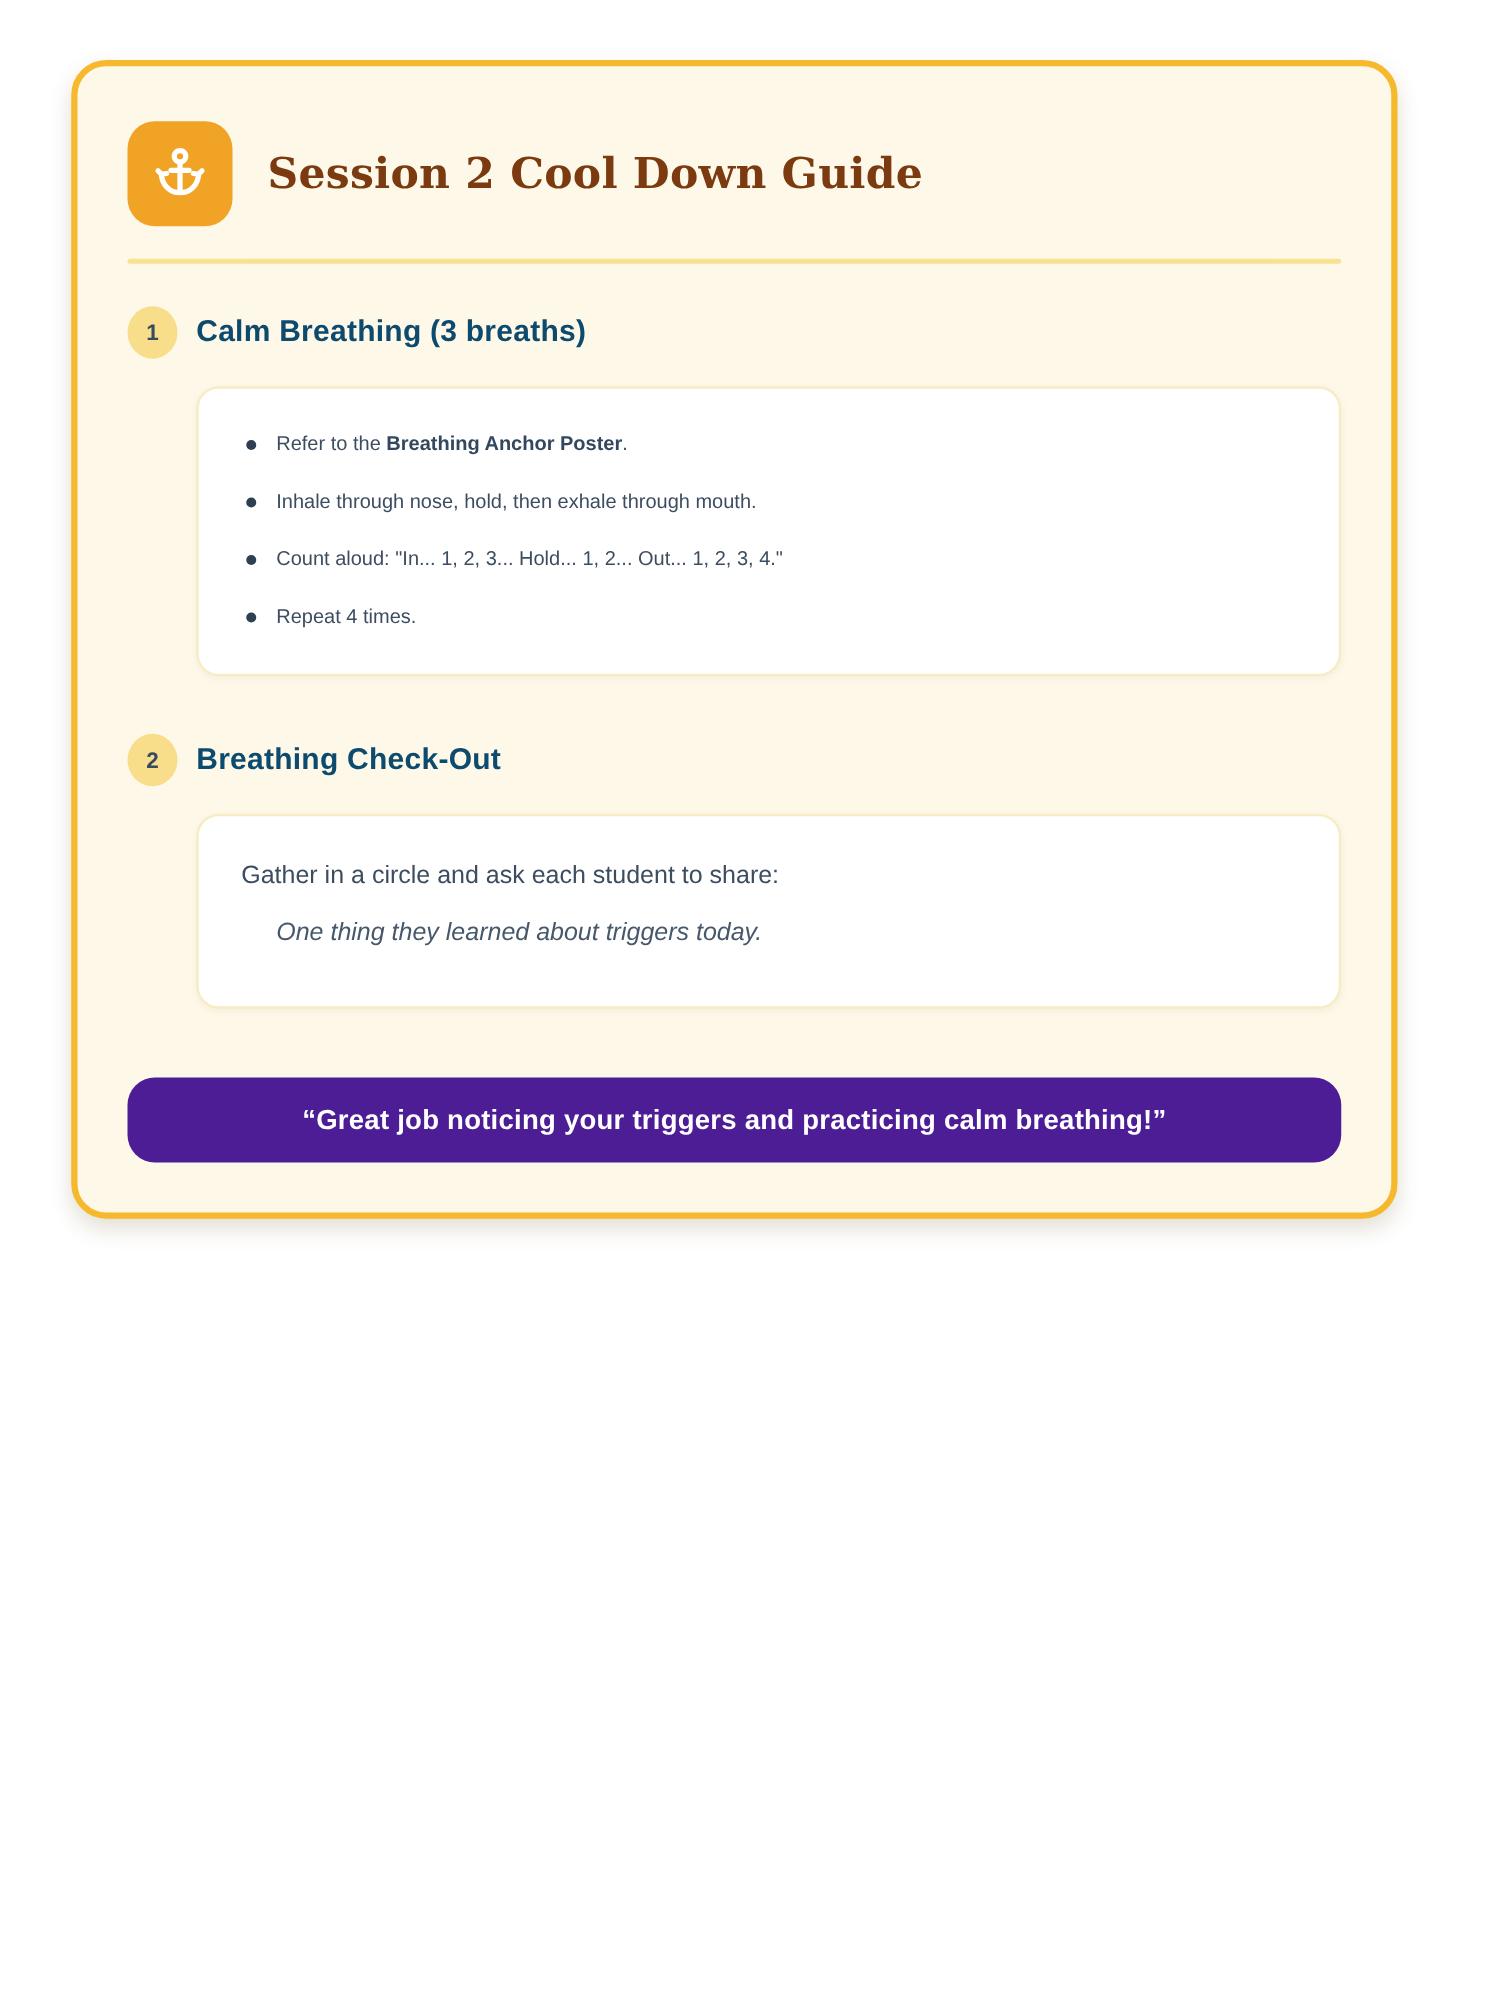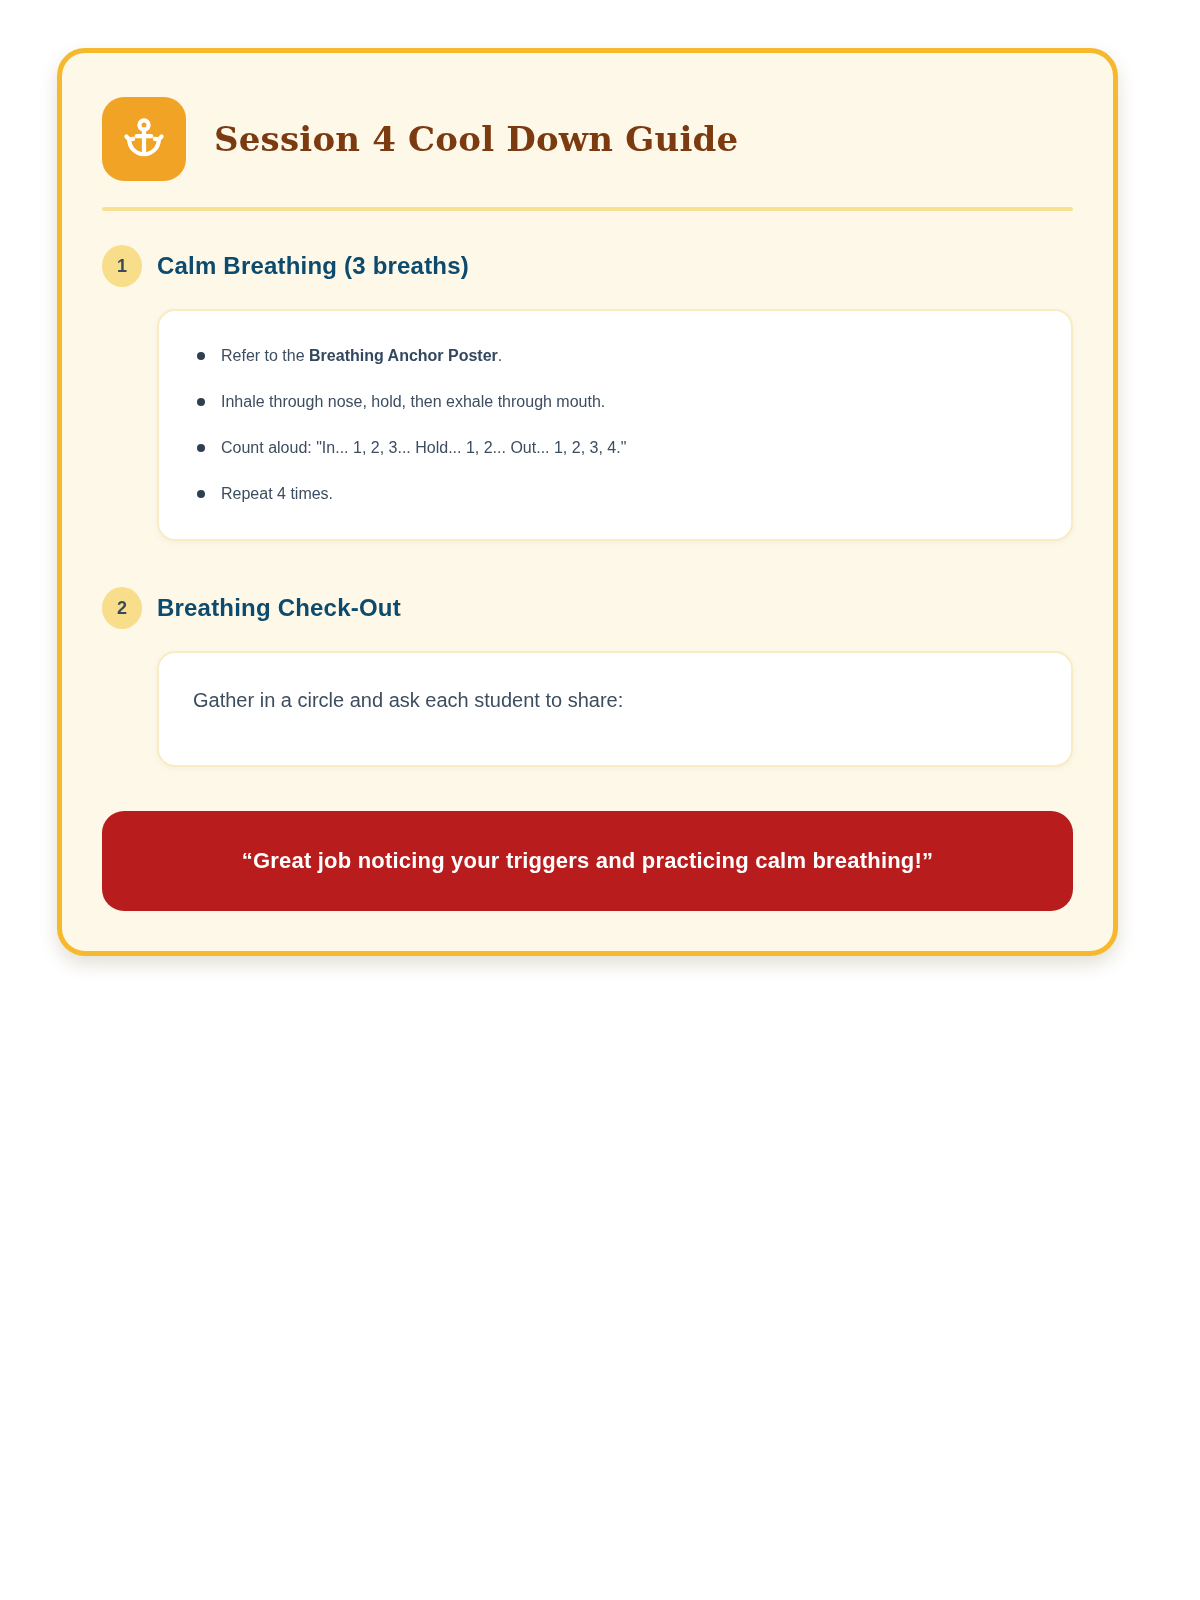--- a/index.html
+++ b/index.html
@@ -99,23 +99,23 @@
     font-size: 20px;
     font-style: italic;
     line-height: 30px;
     color: #47586B;
     margin: 16px 0 0 28px;
   }
   .checkout-card { padding-bottom: 44px; }
 
   
   .banner {
-    margin-top: 44px;
-    height: 100px;
-    background: #b91c1c;
+    margin-top: 55px;
+    height: 68px;
+    background: #4c1d95;
     border-radius: 22px;
     display: flex; align-items: center; justify-content: center;
     padding: 0 30px;
   }
   .banner-text {
     color: #ffffff;
     font-size: 22px;
     font-weight: bold;
     text-align: center;
     letter-spacing: 0.2px;
@@ -132,21 +132,21 @@
         <circle cx="12" cy="5" r="2.3"></circle>
         <line x1="12" y1="7.3" x2="12" y2="19.4"></line>
         <line x1="8.4" y1="10.6" x2="15.6" y2="10.6"></line>
         <path d="M4.6 12.2 A 7.4 7.4 0 0 0 19.4 12.2"></path>
         <path d="M4.6 12.2 L 3.2 10.8"></path>
         <path d="M4.6 12.2 L 6.6 11.9"></path>
         <path d="M19.4 12.2 L 20.8 10.8"></path>
         <path d="M19.4 12.2 L 17.4 11.9"></path>
       </svg>
     </div>
-    <h1 class="page-title">Session 4 Cool Down Guide</h1>
+    <h1 class="page-title">Session 2 Cool Down Guide</h1>
   </div>
 
   <div class="divider"></div>
 
   <div class="section">
     <div class="section-head">
       <div class="badge">1</div>
       <h2 class="section-title">Calm Breathing (3 breaths)</h2>
     </div>
     <div class="content-card">
@@ -159,20 +159,21 @@
     </div>
   </div>
 
   <div class="section" style="margin-top: 46px;">
     <div class="section-head">
       <div class="badge">2</div>
       <h2 class="section-title">Breathing Check-Out</h2>
     </div>
     <div class="content-card checkout-card">
       <p class="checkout-intro">Gather in a circle and ask each student to share:</p>
+      <p class="checkout-option">One thing they learned about triggers today.</p>
     </div>
   </div>
 
   <div class="banner">
     <div class="banner-text">“Great job noticing your triggers and practicing calm breathing!”</div>
   </div>
 
 </div>
 
 </body></html>

